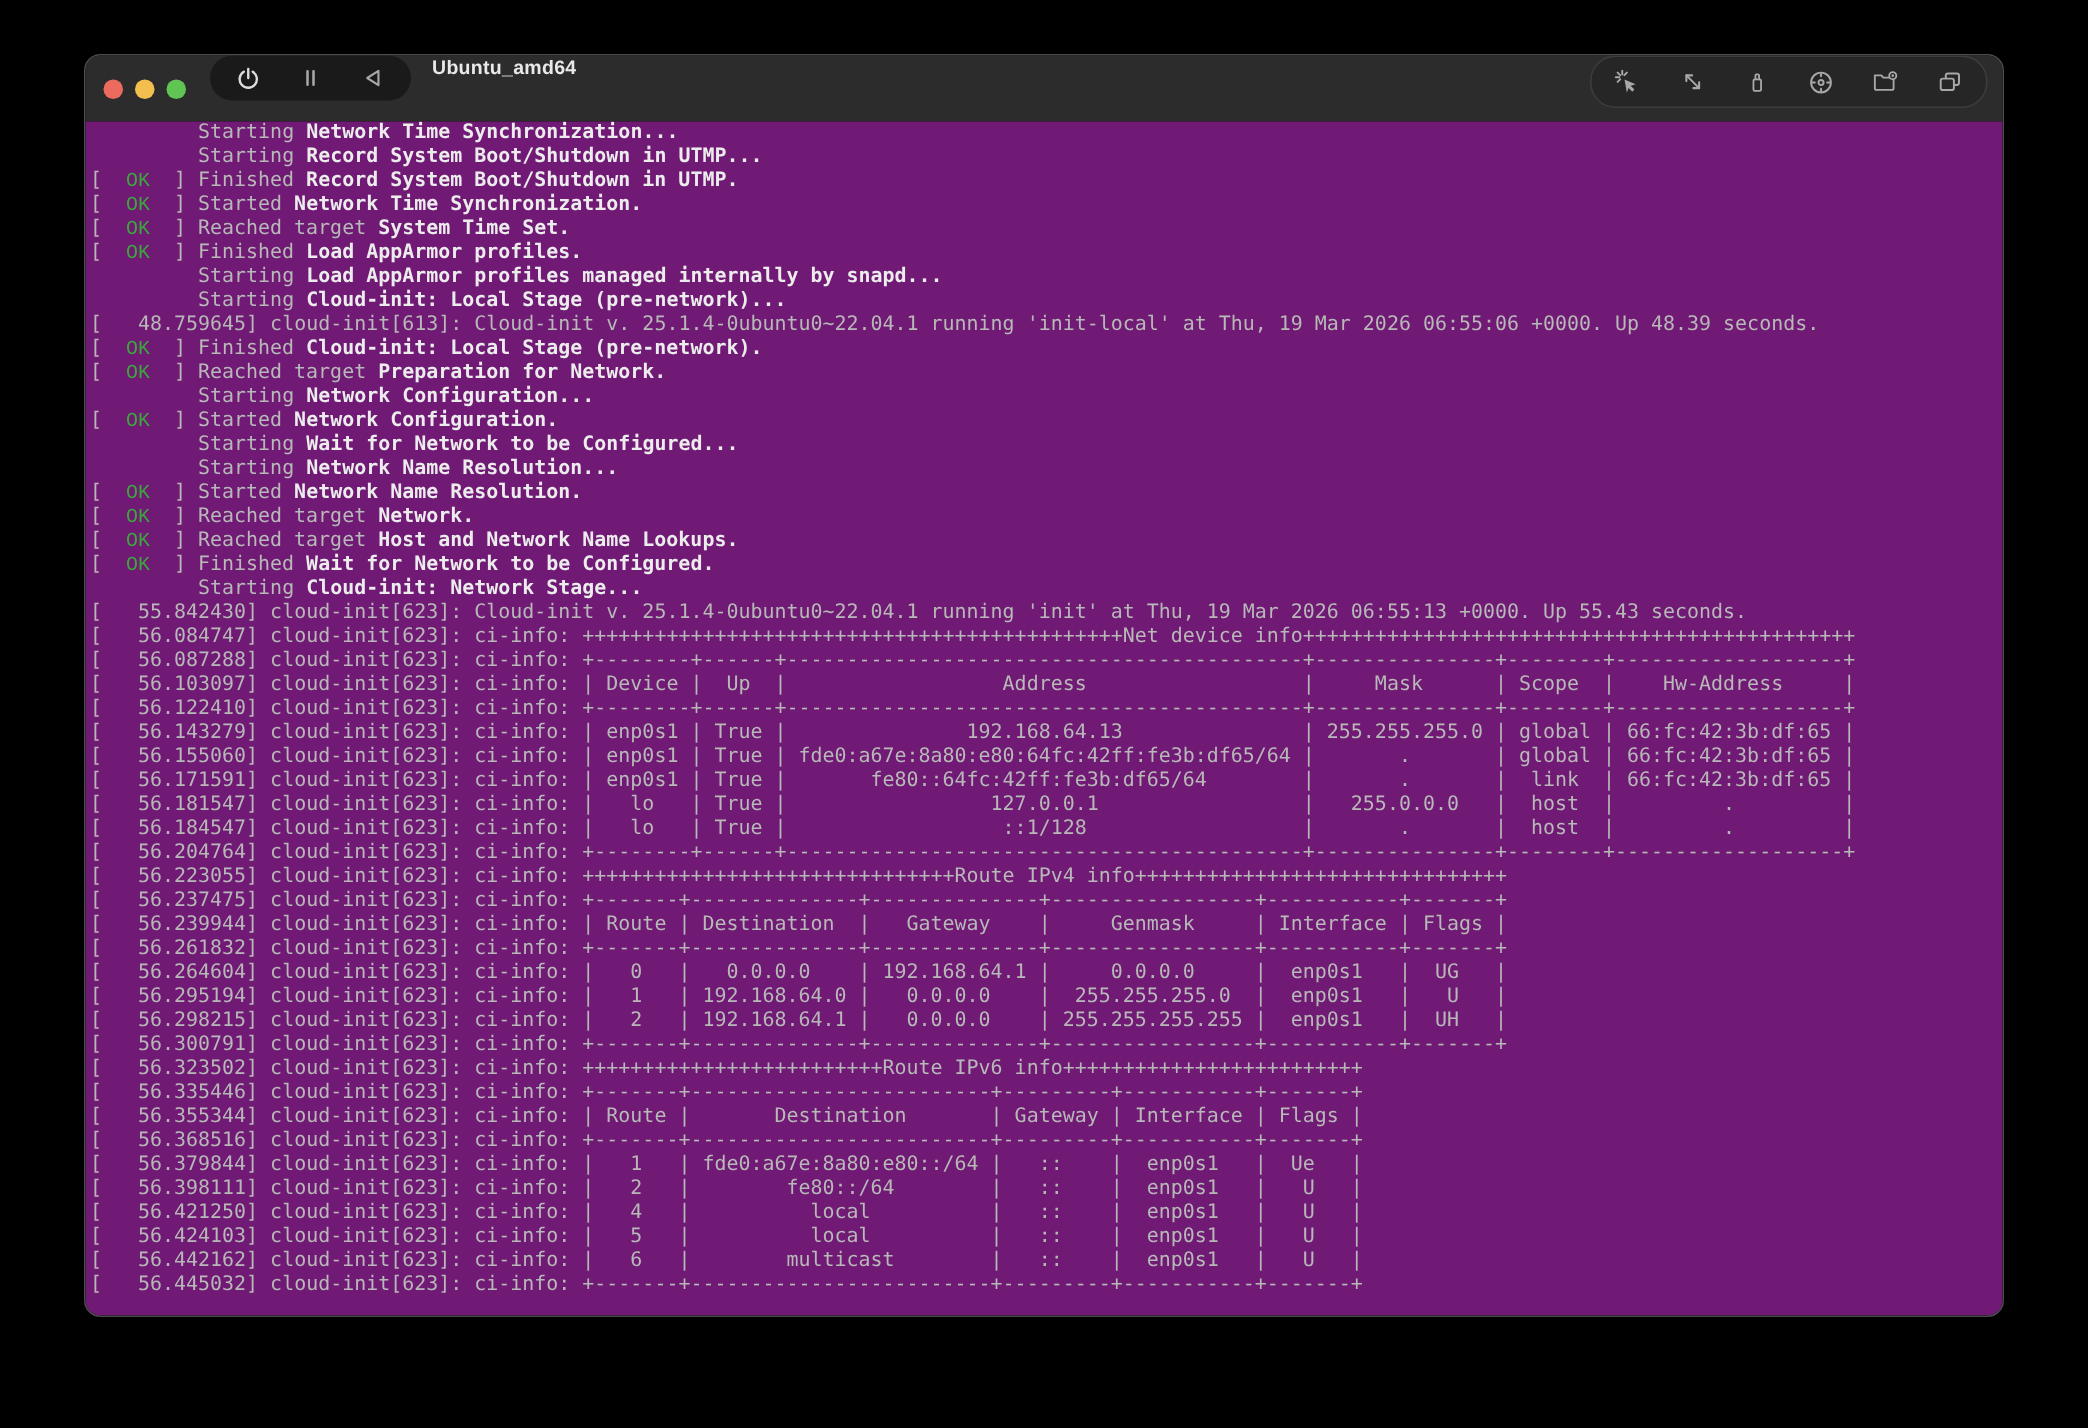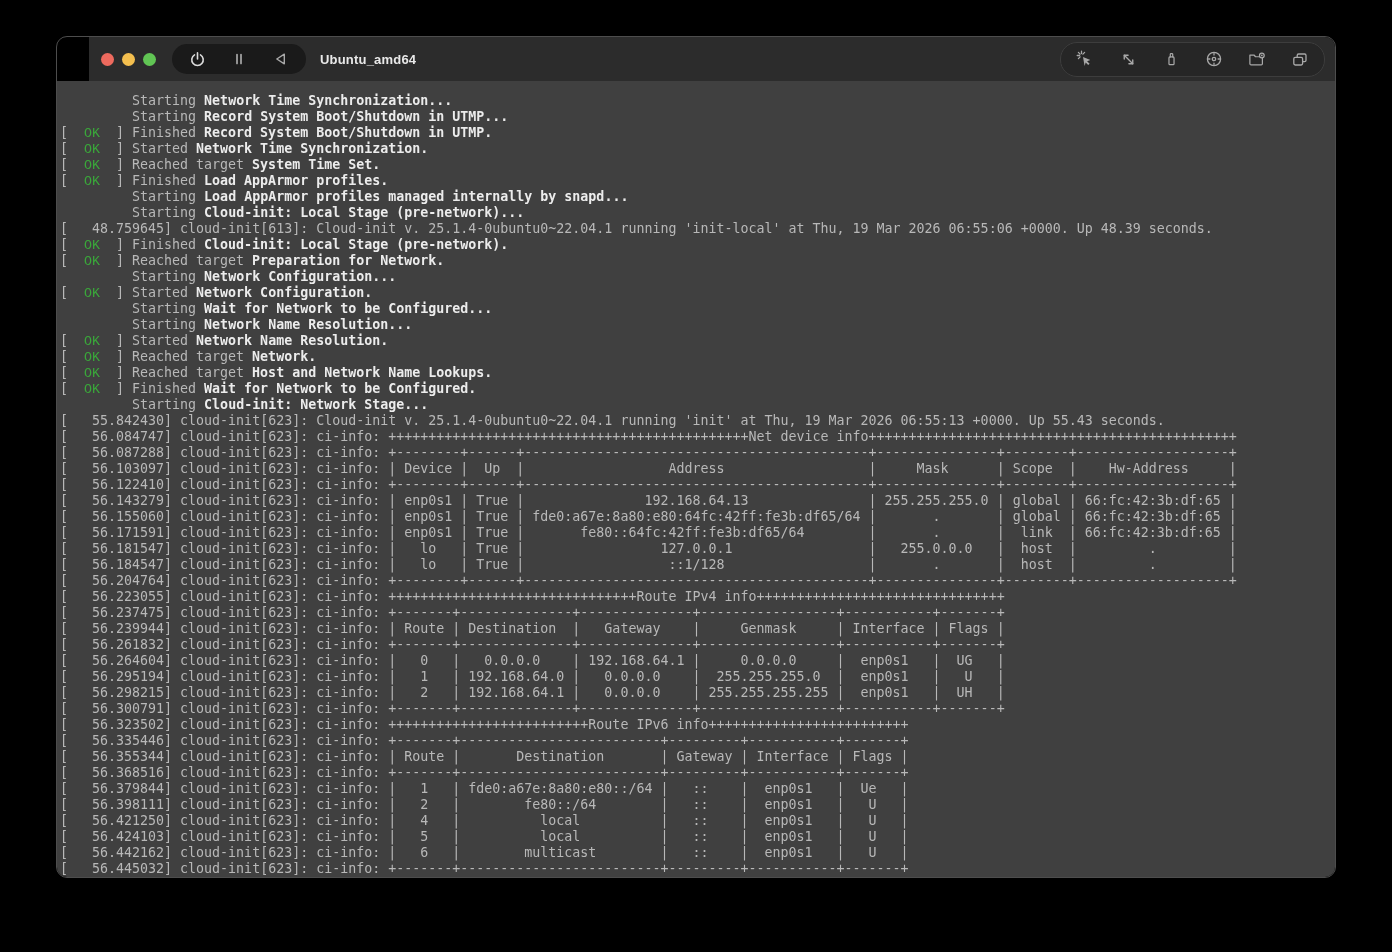--- a/index.html
+++ b/index.html
@@ -15,24 +15,23 @@
     width:1280px;height:842px;
     background:#000;
     border:1px solid #4d4d4d;
     border-radius:11px;
     box-sizing:border-box;
     overflow:hidden;
   }
   .titlebar{
     height:44px;
     background:#2c2c2c;
-    display:flex;align-items:center;
+    display:flex;
     padding:0 10px 0 12px;
     box-sizing:border-box;
-    margin-left:32px;
   }
   .traffic{display:flex;gap:8px;align-items:center;}
   .tl{width:13px;height:13px;border-radius:50%;display:inline-block;}
   .ctrl-pill{
     margin-left:16px;
     background:#1a1a1a;
     border-radius:15px;
     height:30px;
     display:flex;align-items:center;
     padding:0 16px;gap:24px;
@@ -50,22 +49,22 @@
   .toolbar-right{
     margin-left:auto;
     display:flex;align-items:center;gap:25px;
     border:1px solid #3d3d3d;
     background:#262626;
     border-radius:17px;
     height:33px;
     padding:0 15px;
   }
   .terminal{
-    background:#404040;
-    padding:12px 0 0 3px;
+    background:#701a75;
+    padding:0 0 0 3px;
     font-family:"DejaVu Sans Mono","Liberation Mono",monospace;
     font-size:13.3px;
     line-height:16px;
     white-space:pre;
     overflow:hidden;
     height:796px;
   }
   .line{height:16px;}
   .seg-dim{color:var(--text-dim);}
   .seg-bold{color:var(--text-bright);font-weight:bold;}

